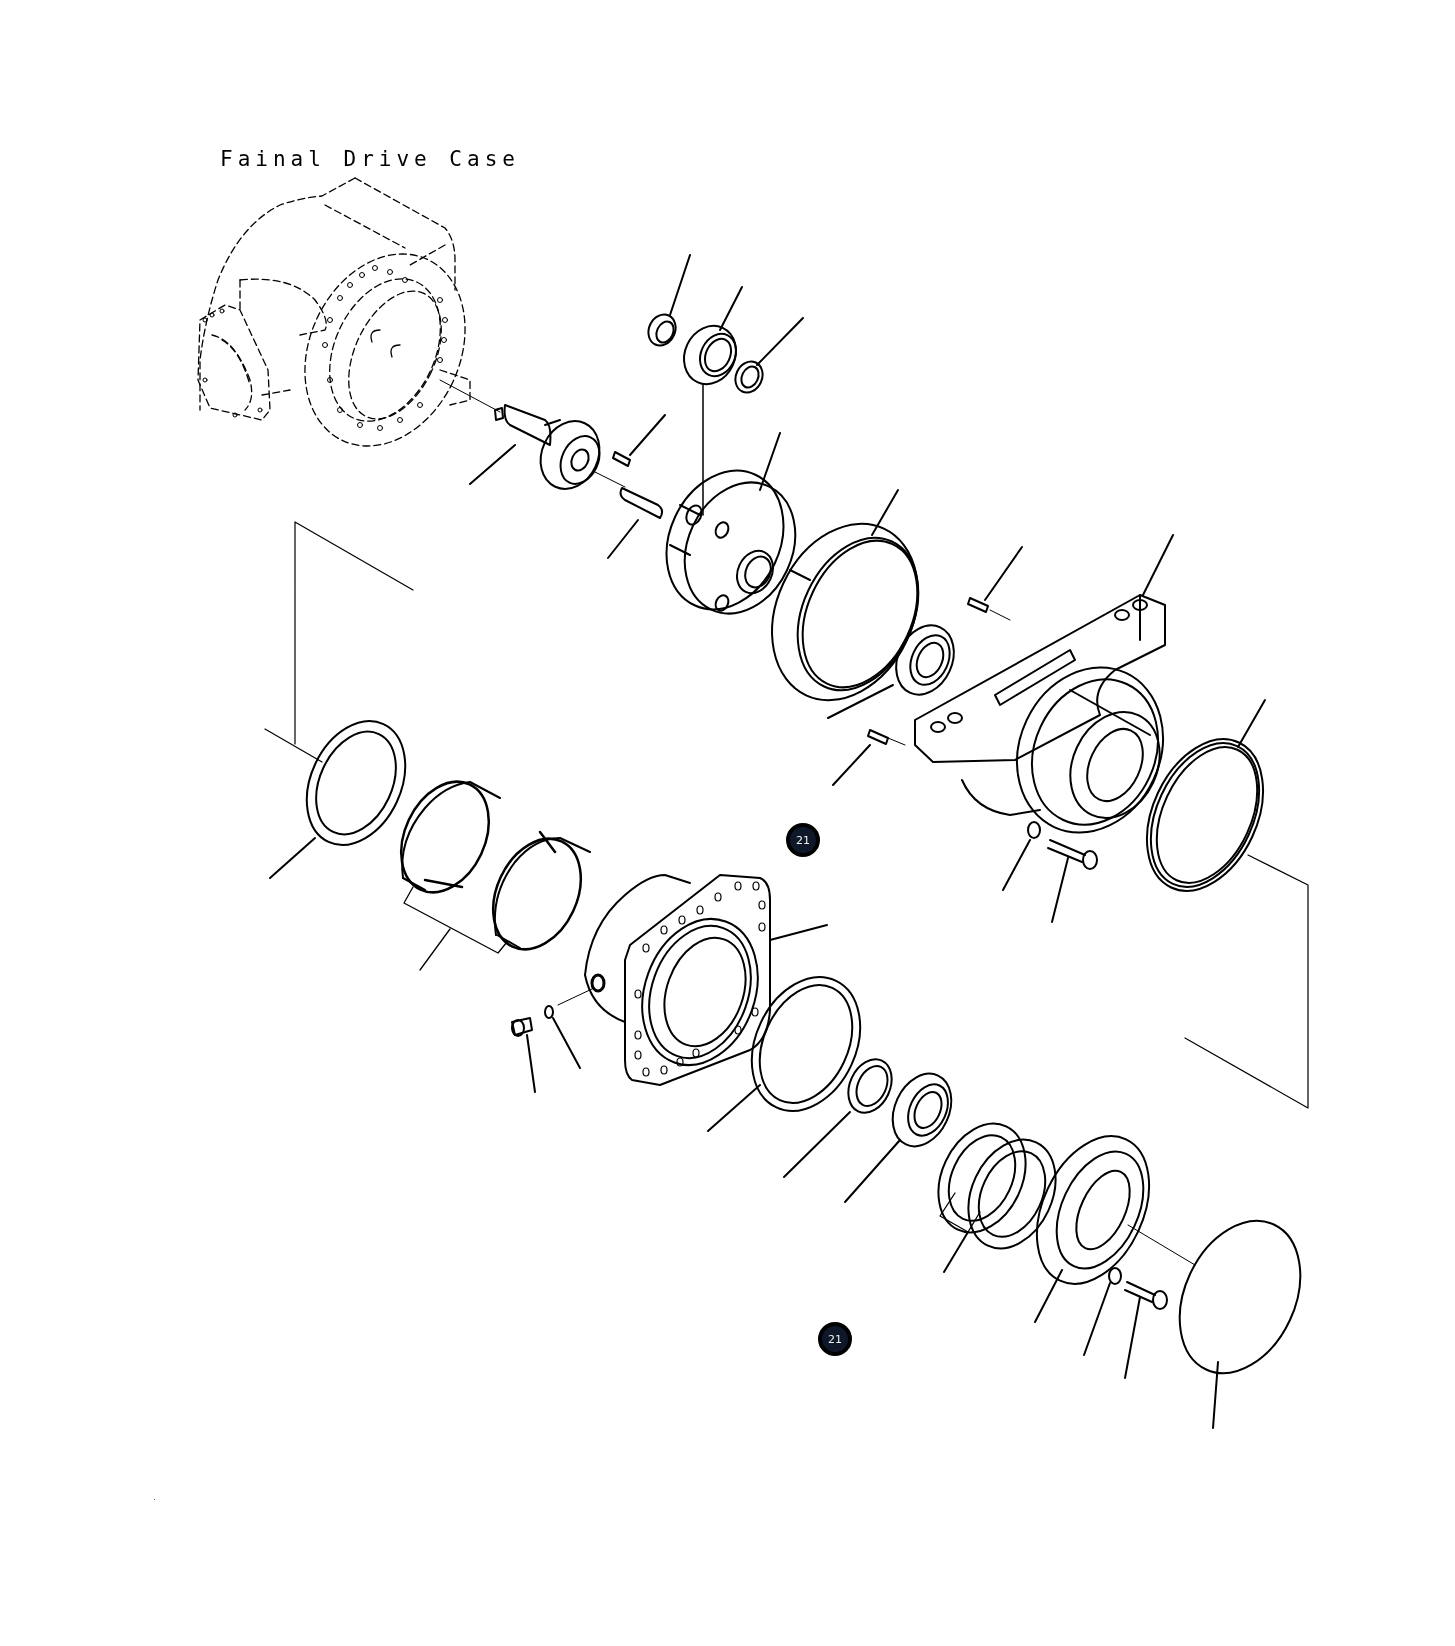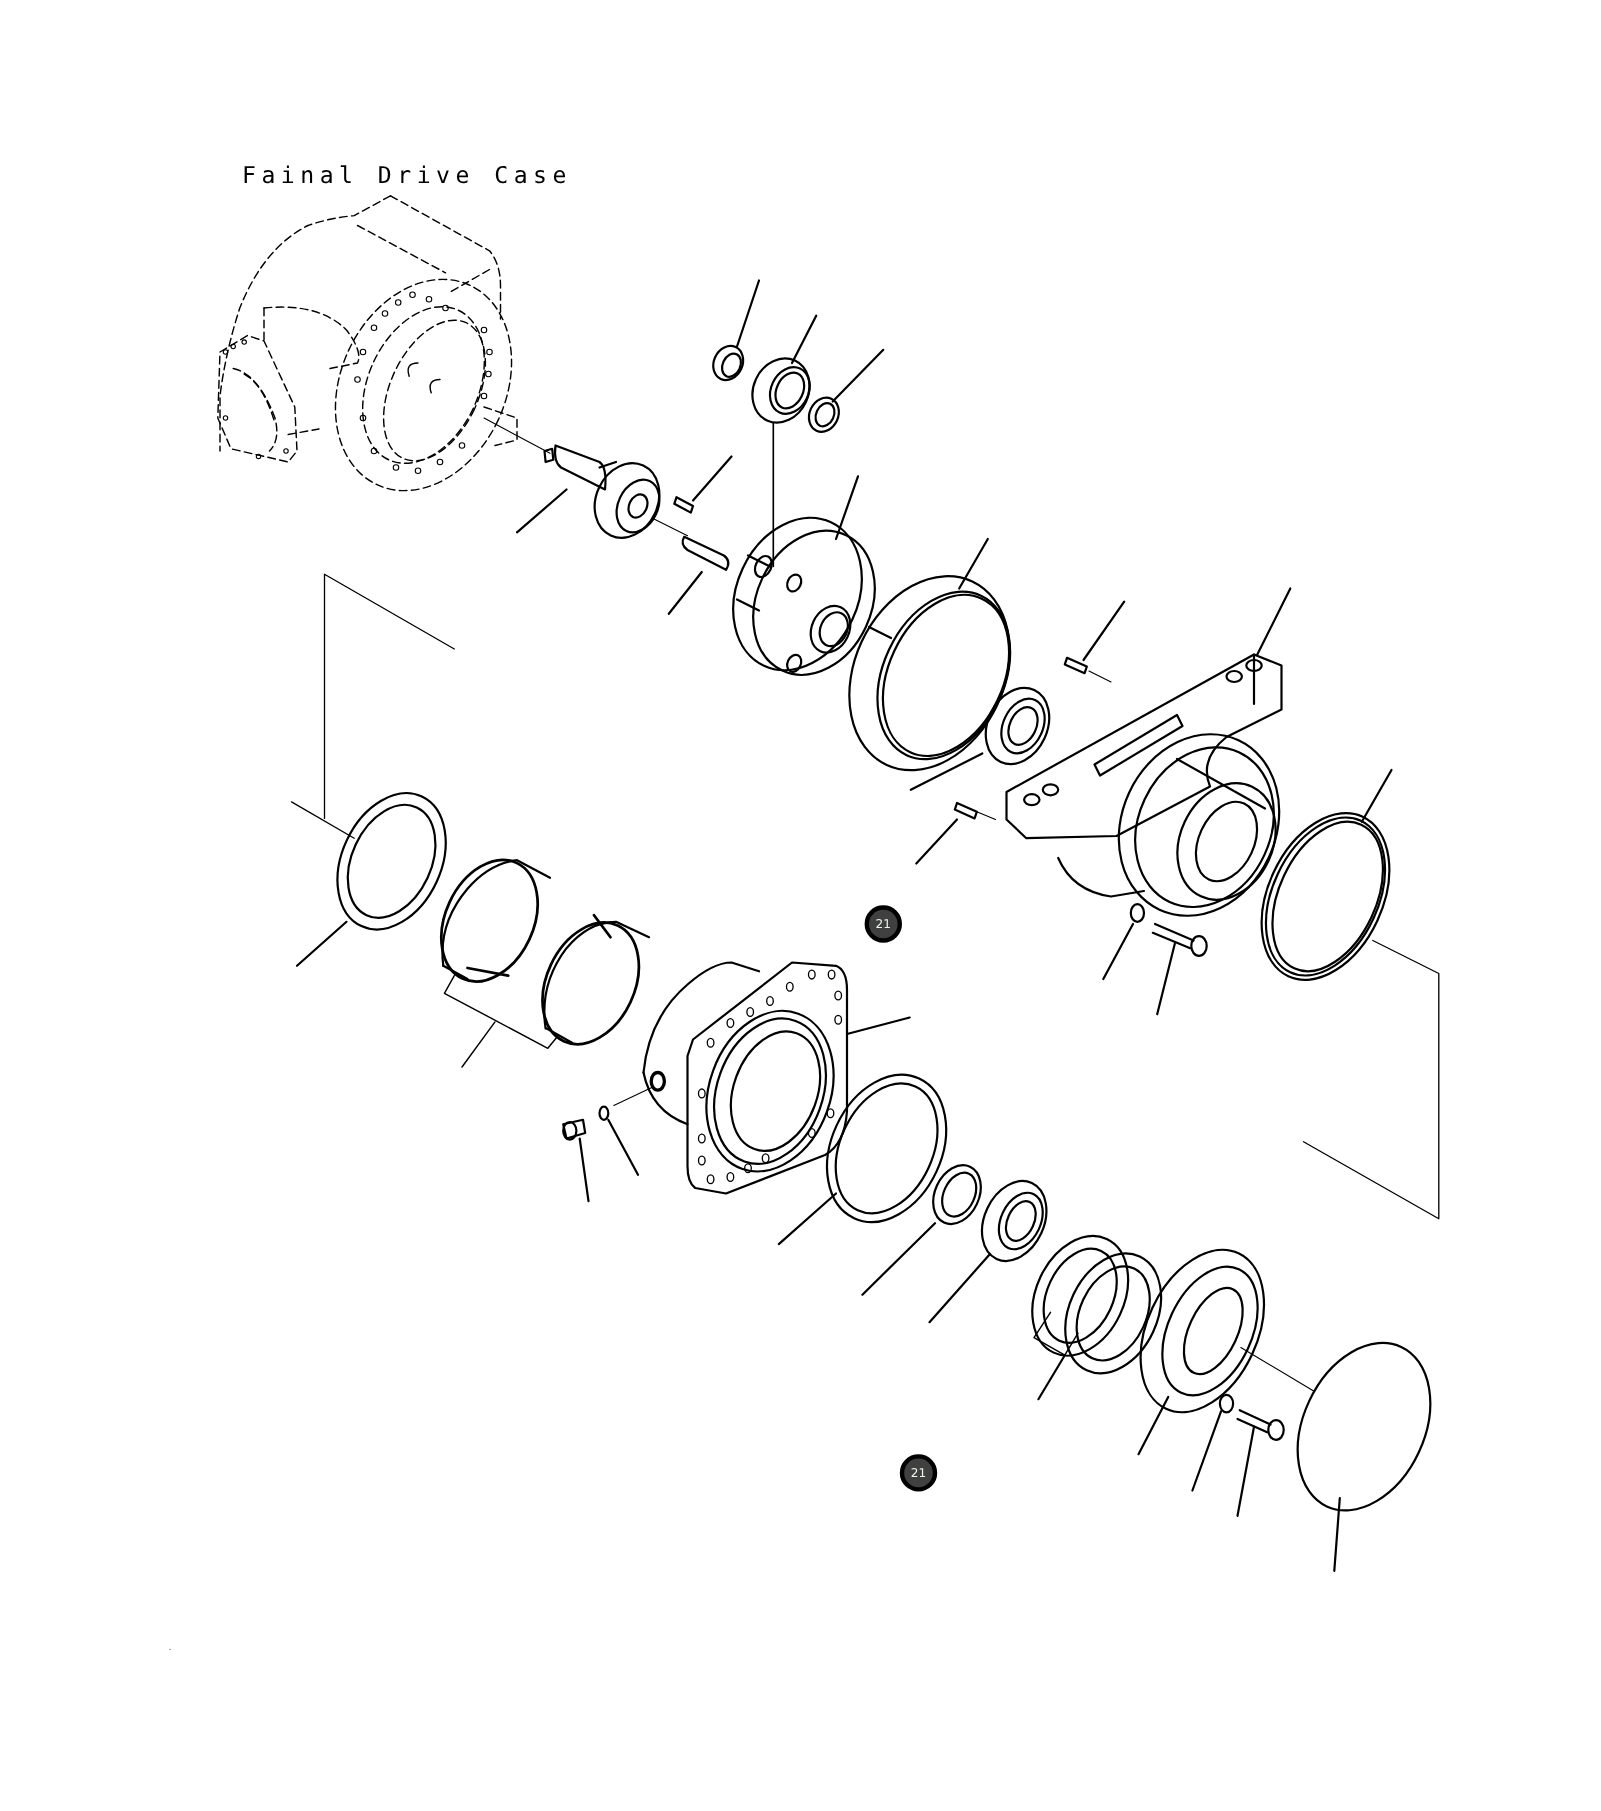--- a/index.html
+++ b/index.html
@@ -6,21 +6,21 @@
   body { width: 1455px; height: 1646px; position: relative; overflow: hidden; font-family: "DejaVu Sans Mono", monospace; }
   #diagram { position: absolute; left: 0; top: 0; width: 1455px; height: 1646px; }
   #diagram svg { position: absolute; left: 0; top: 0; }
   .case-label {
     position: absolute; left: 220px; top: 147px;
     font-family: "DejaVu Sans Mono", monospace; font-size: 21px; letter-spacing: 5px;
     color: #000; white-space: nowrap;
   }
   .hotspot {
     position: absolute; width: 34px; height: 34px; border-radius: 50%;
-    background: #404040; border: 4px solid #000; box-sizing: border-box;
+    background: #0f172a; border: 4px solid #000; box-sizing: border-box;
     color: #e8f5e8; font-family: "DejaVu Sans", sans-serif; font-size: 11px;
     display: flex; align-items: center; justify-content: center; cursor: pointer;
   }
   .dot { position: absolute; width: 1px; height: 1px; background: #666; }
 </style>
 </head>
 <body>
 
 <div id="diagram">
   <svg width="1455" height="1646" viewBox="0 0 1455 1646" fill="none" stroke="#000" stroke-width="2" stroke-linecap="round" stroke-linejoin="round">

